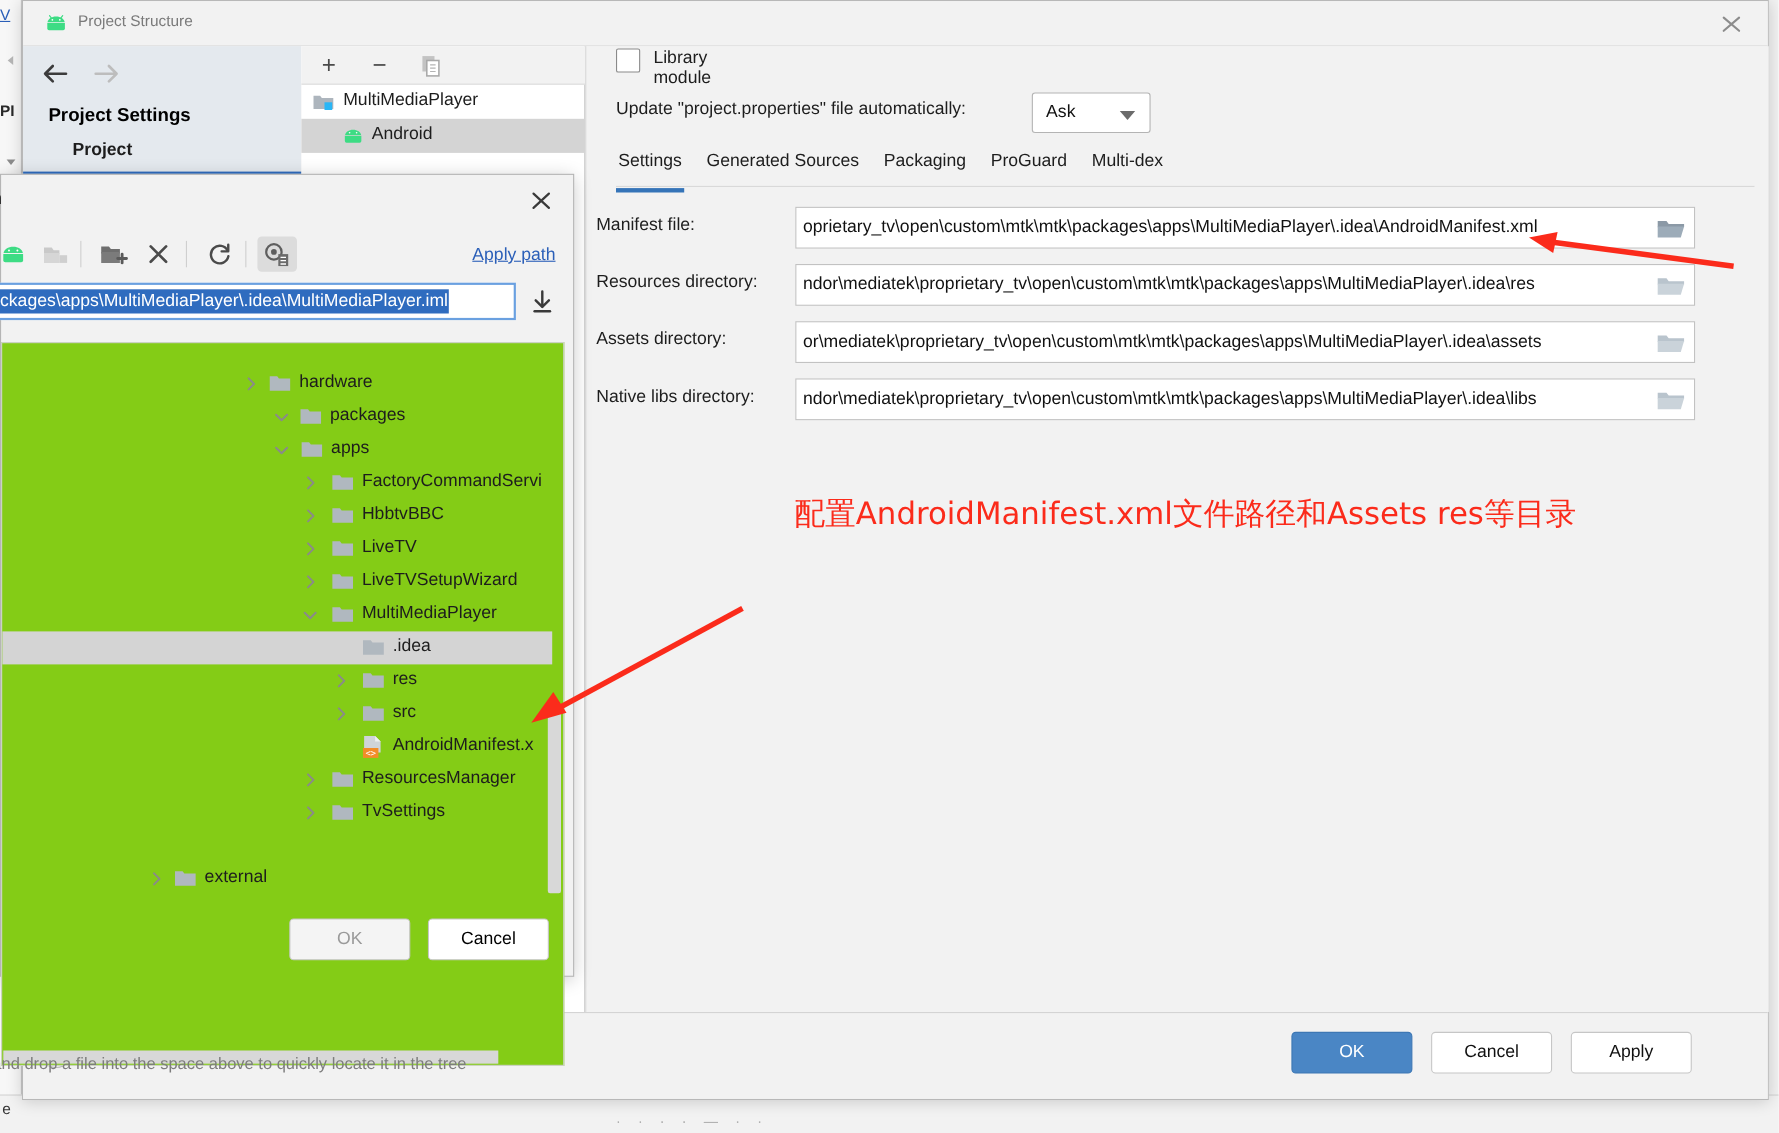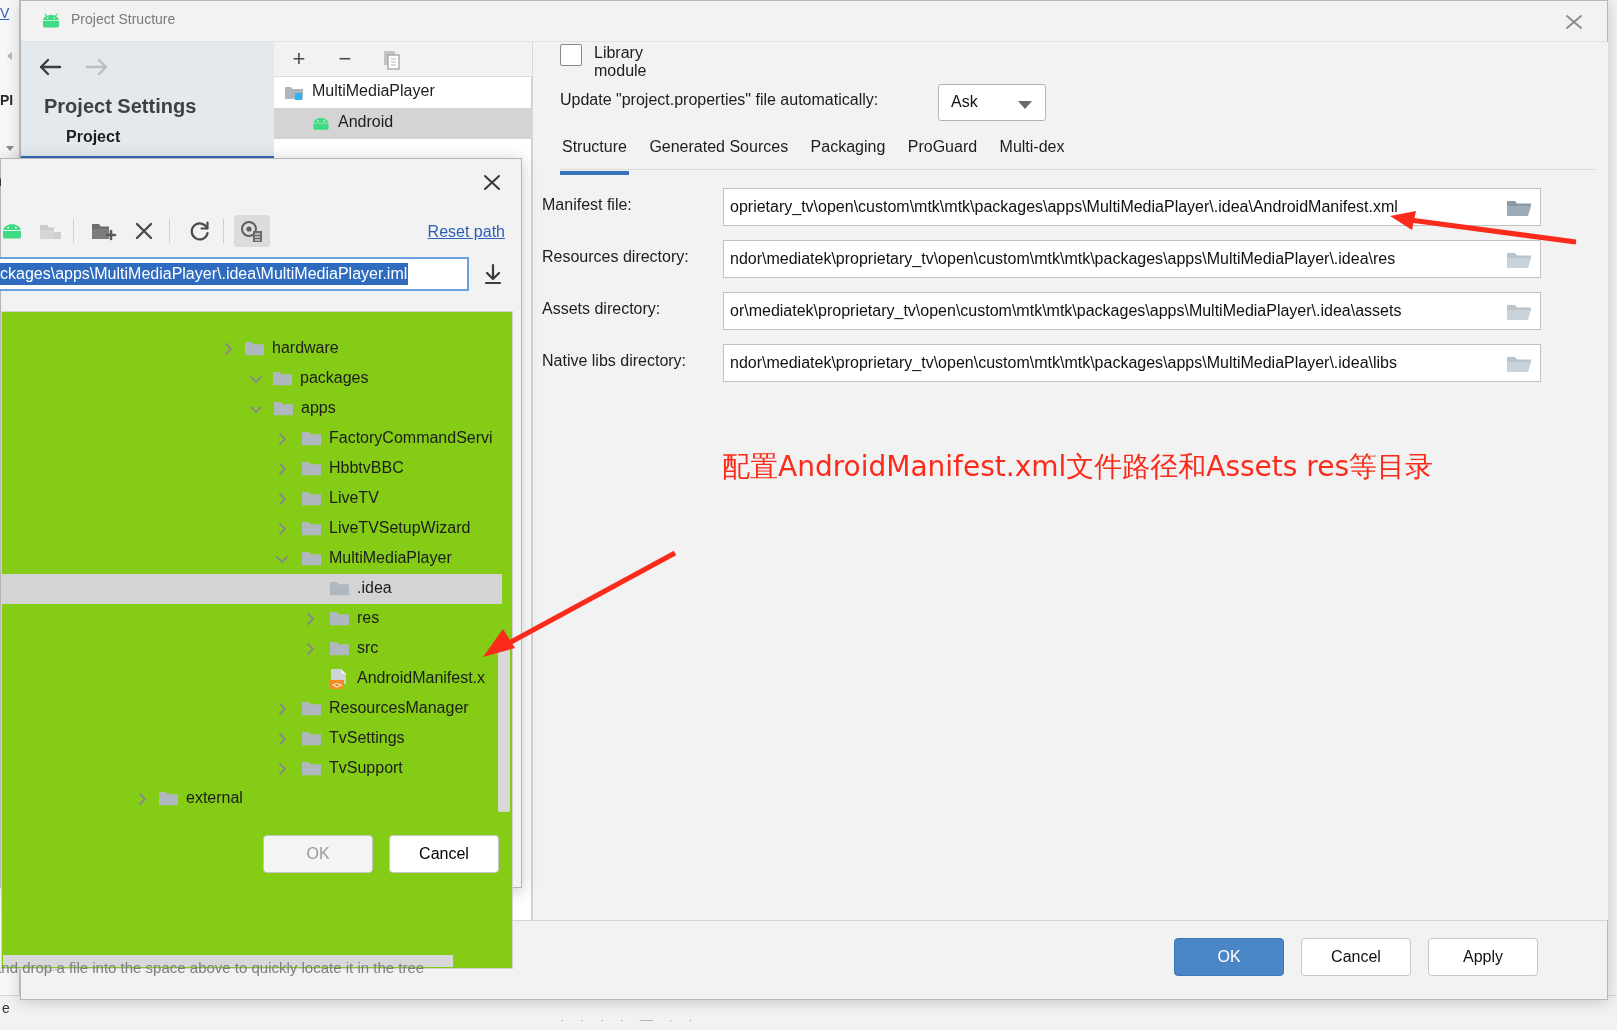--- a/index.html
+++ b/index.html
@@ -67,21 +67,21 @@
   
   .ps-sidebar {
     position: absolute; left: 0px; top: 41px;
     width: 253px; height: 118px;
     background: #e4e9ee;
   }
   .ps-nav-arrows { position: absolute; left: 12px; top: 8px; }
   .nav-arrow { display: inline-block; width: 44px; height: 34px; vertical-align: top; }
   .ps-sidebar-head {
     position: absolute; left: 23px; top: 53px;
-    font-size: 20px; font-weight: 700; color: #404040;
+    font-size: 17px; font-weight: 700; color: #000000;
   }
   .ps-sidebar-item {
     position: absolute; left: 45px; top: 86px;
     font-size: 16px; color: #1d1d1d; font-weight: bold;
   }
   .ps-sidebar-underline {
     position: absolute; left: 0px; top: 155px; width: 253px; height: 4px;
     background: #2f6cbf;
   }
   .ps-sidebar-rest {
@@ -379,21 +379,21 @@
 
       <div class="upd-row">
         <div class="upd-label">Update "project.properties" file automatically:</div>
         <div class="combo">
           <div class="combo-val">Ask</div>
           <div class="combo-arrow"></div>
         </div>
       </div>
 
       <div class="tabs">
-        <span class="tab active">Structure</span>
+        <span class="tab active">Settings</span>
         <span class="tab">Generated Sources</span>
         <span class="tab">Packaging</span>
         <span class="tab">ProGuard</span>
         <span class="tab">Multi-dex</span>
       </div>
       <div class="tabs-sep"></div>
 
       <div class="field-row" style="top:146px;">
         <div class="field-label">Manifest file:</div>
         <div class="field-input">
@@ -507,21 +507,21 @@
       </div>
       <div class="fc-tb-sep" style="left:222px;"></div>
       <div class="fc-tb-item pressed" style="left:233px;width:36px;">
         <svg width="24" height="22" viewBox="0 0 24 22">
           <circle cx="9" cy="9" r="7" fill="none" stroke="#5e5e5e" stroke-width="2"></circle>
           <circle cx="9" cy="9" r="2.6" fill="#5e5e5e"></circle>
           <rect x="13" y="11" width="9" height="11" fill="#6b6b6b"></rect>
           <path d="M15 14 h5 M15 17 h5 M15 20 h5" stroke="#fff" stroke-width="1.2"></path>
         </svg>
       </div>
-      <div class="fc-hidepath">Reset path</div>
+      <div class="fc-hidepath">Apply path</div>
     </div>
 
     <div class="fc-pathbar">
       <span class="fc-path-sel">ckages\apps\MultiMediaPlayer\.idea\MultiMediaPlayer.iml</span>
     </div>
     <div class="fc-dl-icon">
       <svg width="28" height="30" viewBox="0 0 28 30">
         <path d="M14 6 V20 M8 14 L14 20 L20 14" stroke="#3a3a3a" stroke-width="2.2" fill="none" stroke-linecap="round" stroke-linejoin="round"></path>
         <path d="M7 24 H21" stroke="#3a3a3a" stroke-width="2.2" stroke-linecap="round"></path>
       </svg>
@@ -661,29 +661,20 @@
       <div class="tree-row" style="top:412px;">
         <span class="tw" style="left:272px;"><svg width="16" height="16" viewBox="0 0 16 16">
               <path d="M6 3 L11 8 L6 13" stroke="#8a8a8a" stroke-width="1.8" fill="none" stroke-linecap="round" stroke-linejoin="round"></path>
             </svg></span>
         <span class="tfolder" style="left:300px;"><svg width="19" height="15" viewBox="0 0 19 15">
               <path d="M0 1 h7 l1.6 2.2 H19 v11 H0 Z" fill="#b0b8bf"></path>
             </svg></span>
         <span class="tlabel" style="left:327px;">TvSettings</span>
       </div>
 
-      <div class="tree-row" style="top:442px;">
-        <span class="tw" style="left:272px;"><svg width="16" height="16" viewBox="0 0 16 16">
-              <path d="M6 3 L11 8 L6 13" stroke="#8a8a8a" stroke-width="1.8" fill="none" stroke-linecap="round" stroke-linejoin="round"></path>
-            </svg></span>
-        <span class="tfolder" style="left:300px;"><svg width="19" height="15" viewBox="0 0 19 15">
-              <path d="M0 1 h7 l1.6 2.2 H19 v11 H0 Z" fill="#b0b8bf"></path>
-            </svg></span>
-        <span class="tlabel" style="left:327px;">TvSupport</span>
-      </div>
 
       <div class="tree-row" style="top:472px;">
         <span class="tw" style="left:132px;"><svg width="16" height="16" viewBox="0 0 16 16">
               <path d="M6 3 L11 8 L6 13" stroke="#8a8a8a" stroke-width="1.8" fill="none" stroke-linecap="round" stroke-linejoin="round"></path>
             </svg></span>
         <span class="tfolder" style="left:157px;"><svg width="19" height="15" viewBox="0 0 19 15">
               <path d="M0 1 h7 l1.6 2.2 H19 v11 H0 Z" fill="#b0b8bf"></path>
             </svg></span>
         <span class="tlabel" style="left:184px;">external</span>
       </div>

